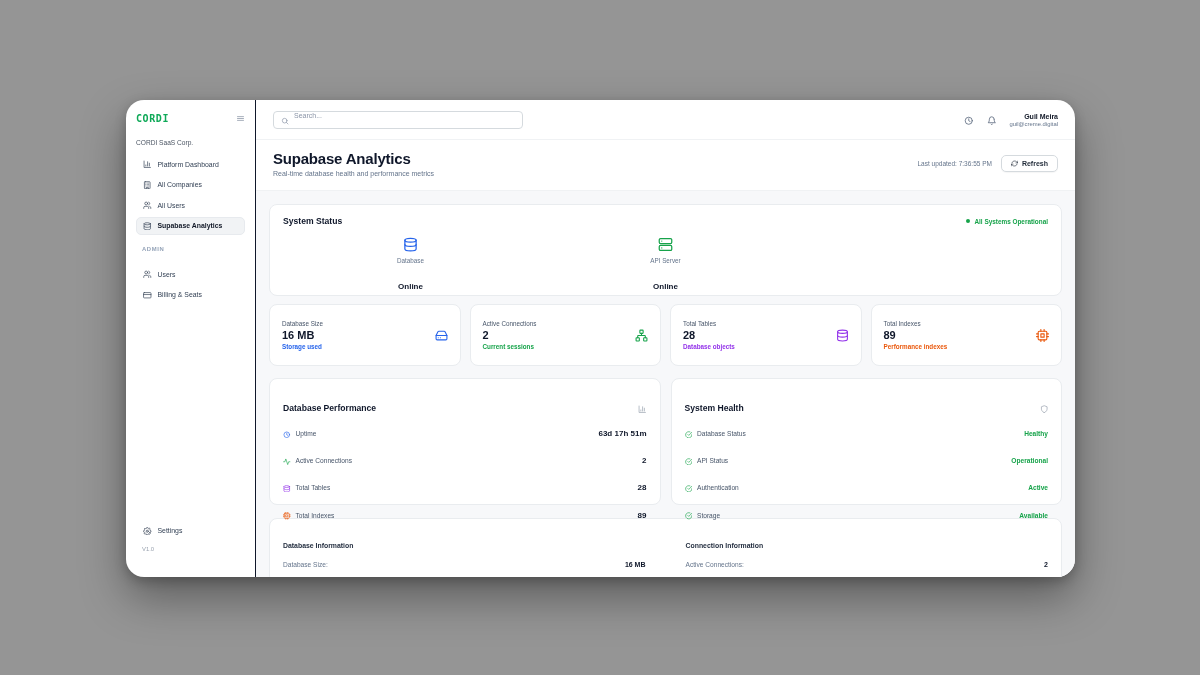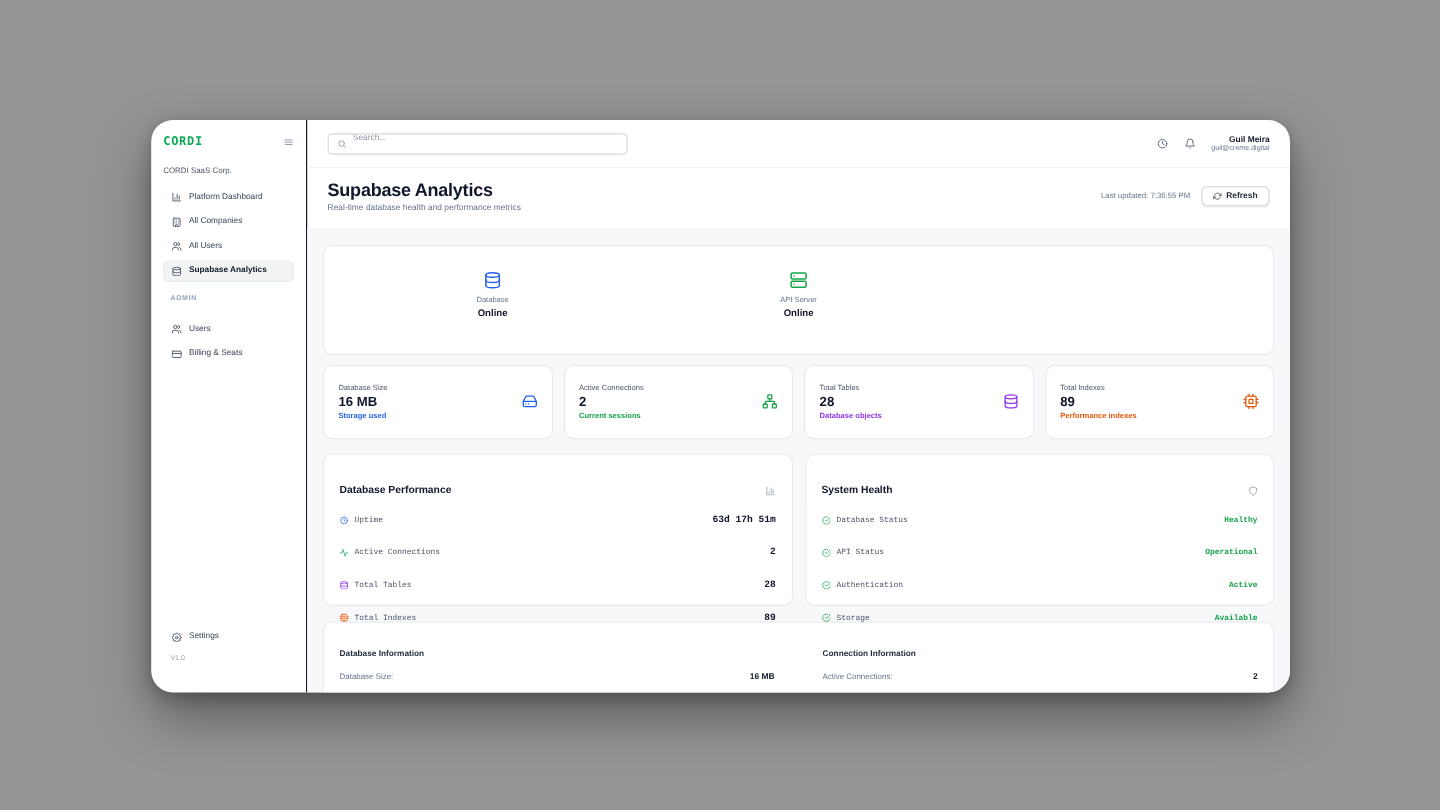--- a/index.html
+++ b/index.html
@@ -52,35 +52,35 @@
   
   .status-card { padding:11px 13px; margin-bottom:8px; height:92px; }
   .card-head { display:flex; align-items:center; justify-content:space-between; }
   .card-title { font-size:8.6px; font-weight:bold; color:#0f172a; }
   .status-badge { display:flex; align-items:center; gap:4px; font-size:6.4px; font-weight:bold; color:#16a34a; }
   .dot { width:4.5px; height:4.5px; border-radius:50%; background:#16a34a; }
   .status-grid { display:grid; grid-template-columns:1fr 1fr 1fr; margin-top:9px; }
   .status-item { text-align:center; }
   .status-item .ic { font-size:15px; }
   .status-label { font-size:6.3px; color:#64748b; margin-top:4px; }
-  .status-value { font-size:8px; font-weight:bold; color:#0f172a; margin-top:2px; }
+  .status-value { font-size:8px; font-weight:bold; color:#0f172a; margin-top:18px; }
 
   
   .metric-row { display:grid; grid-template-columns:repeat(4,1fr); gap:9px; margin-bottom:12px; }
   .metric-card { padding:10px 12px; height:62px; display:flex; align-items:center; justify-content:space-between; }
   .metric-label { font-size:6.3px; color:#475569; }
   .metric-value { font-size:11px; font-weight:bold; color:#0f172a; margin:2px 0; }
   .metric-sub { font-size:6.3px; font-weight:bold; }
   .metric-card .ic { font-size:13px; }
 
   
   .two-col { display:grid; grid-template-columns:1fr 1fr; gap:10px; margin-bottom:13px; }
   .panel { padding:24px 13px; height:127px; }
   .panel-head-icon { color:#9aa3b0; font-size:8.5px; }
-  .panel-rows { margin-top:7px;font-family:Liberation Mono, monospace; }
+  .panel-rows { margin-top:7px; }
   .p-row { display:flex; align-items:center; justify-content:space-between; padding:4.6px 0; }
   .p-left { display:flex; align-items:center; gap:5px; }
   .p-left .ic { font-size:7.5px; }
   .p-label { font-size:6.6px; color:#475569; }
   .p-value { font-size:8px; font-weight:bold; color:#0f172a; }
   .h-value { font-size:6.6px; font-weight:bold; color:#16a34a; }
 
   
   .detail-card { padding:12px 13px; }
   .detail-cols { display:grid; grid-template-columns:1fr 1fr; gap:40px; margin-top:11px; }
@@ -299,20 +299,27 @@
                 <use href="#i-refresh"></use>
               </svg></span>
           <span>Refresh</span>
         </button>
       </div>
     </div>
 
     <div class="content">
 
       <section class="card status-card">
+        <div class="card-head">
+          <span class="card-title">System Status</span>
+          <span class="status-badge">
+            <span class="dot"></span>
+            <span>All Systems Operational</span>
+          </span>
+        </div>
         <div class="status-grid">
           <div class="status-item">
             <span class="ic-wrap blue"><svg class="ic" viewBox="0 0 24 24" fill="none" stroke="currentColor" stroke-width="2" stroke-linecap="round" stroke-linejoin="round">
                   <use href="#i-database"></use>
                 </svg></span>
             <div class="status-label">Database</div>
             <div class="status-value">Online</div>
           </div>
           <div class="status-item">
             <span class="ic-wrap green"><svg class="ic" viewBox="0 0 24 24" fill="none" stroke="currentColor" stroke-width="2" stroke-linecap="round" stroke-linejoin="round">

